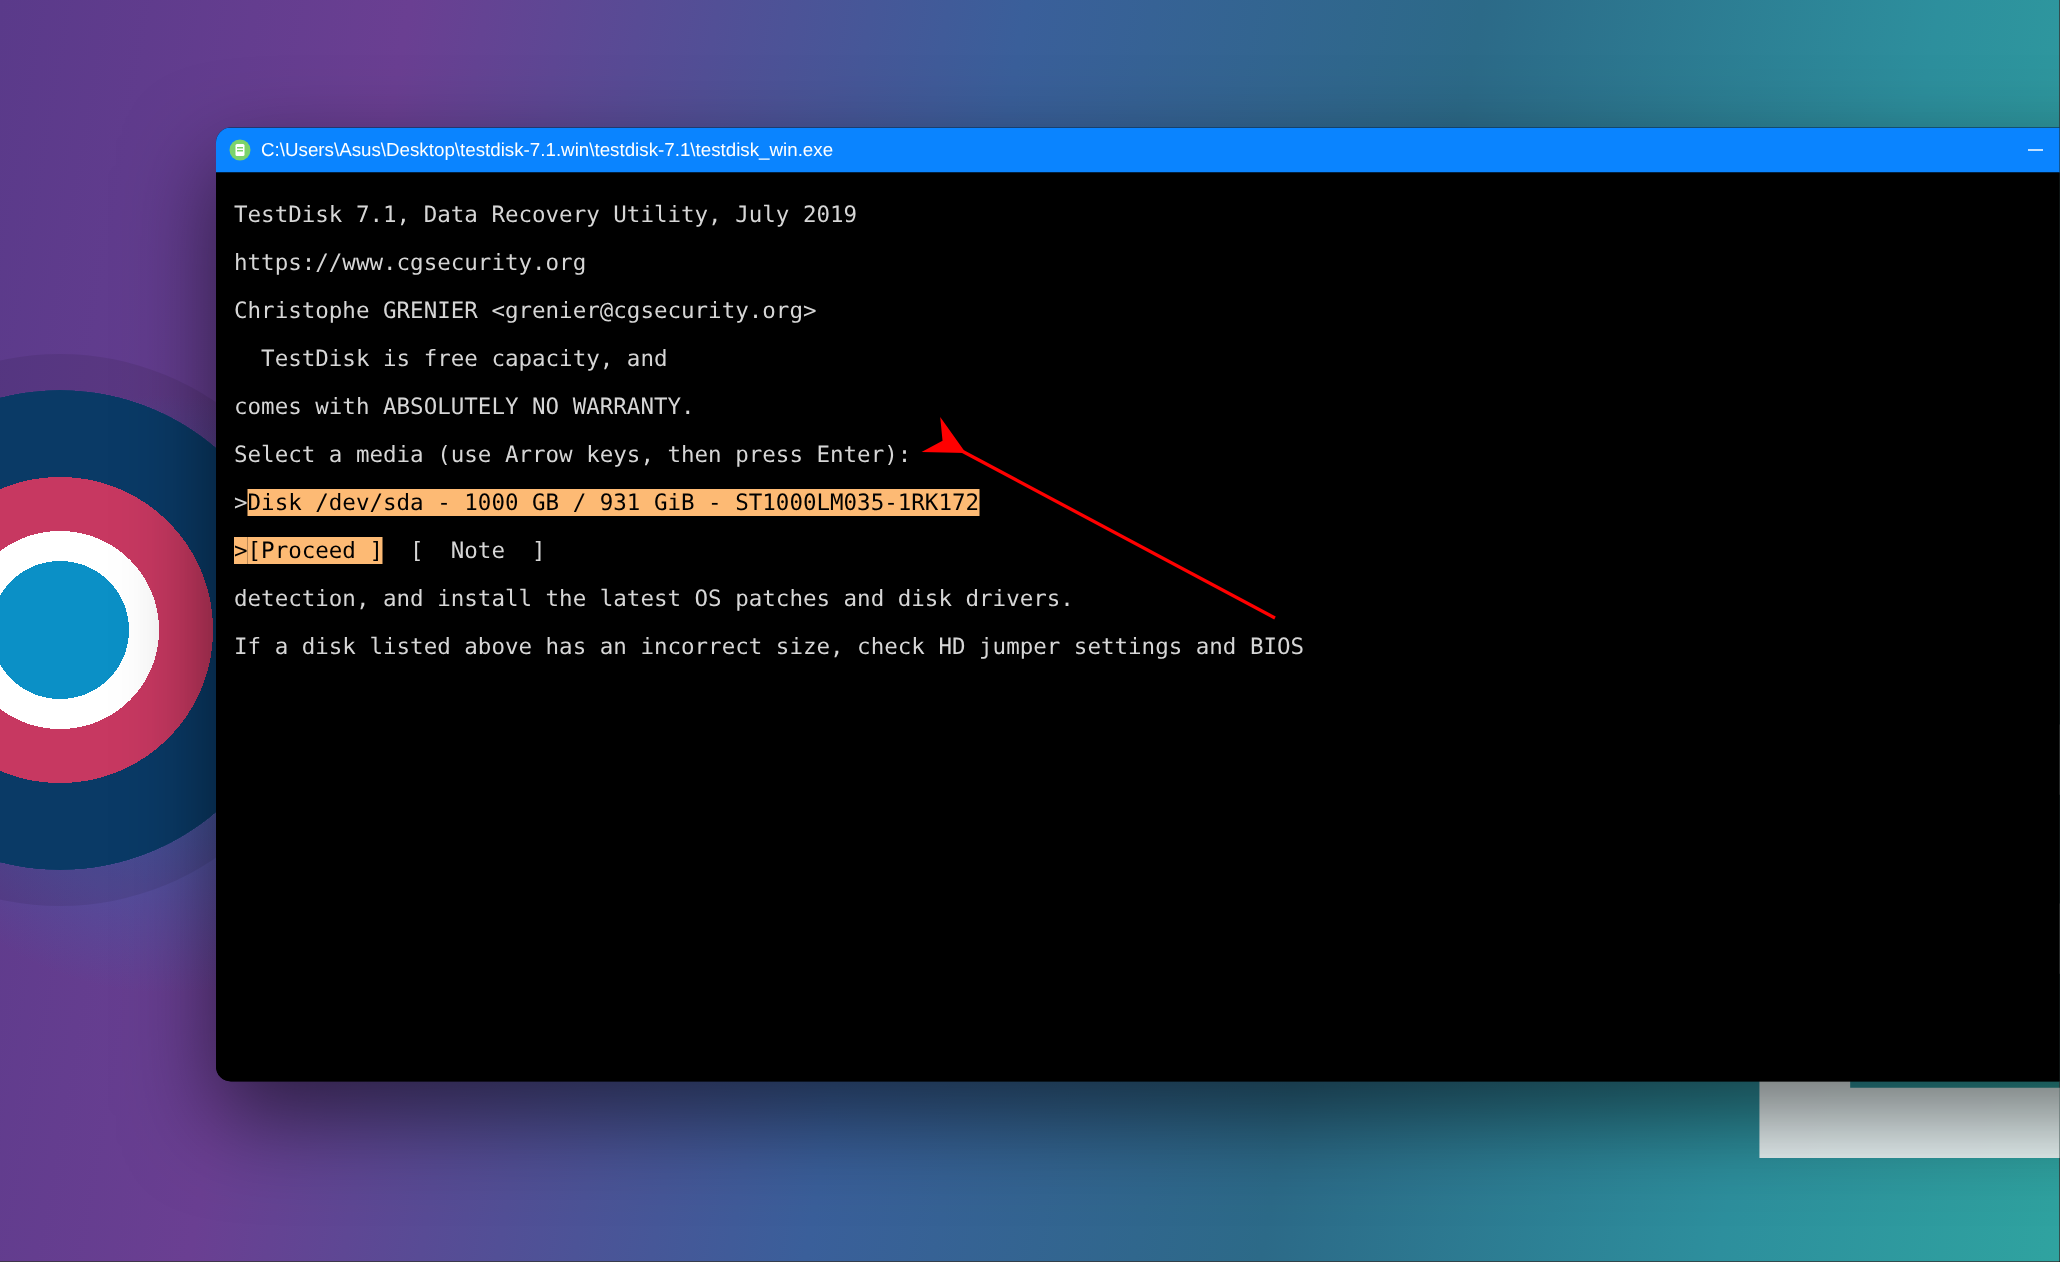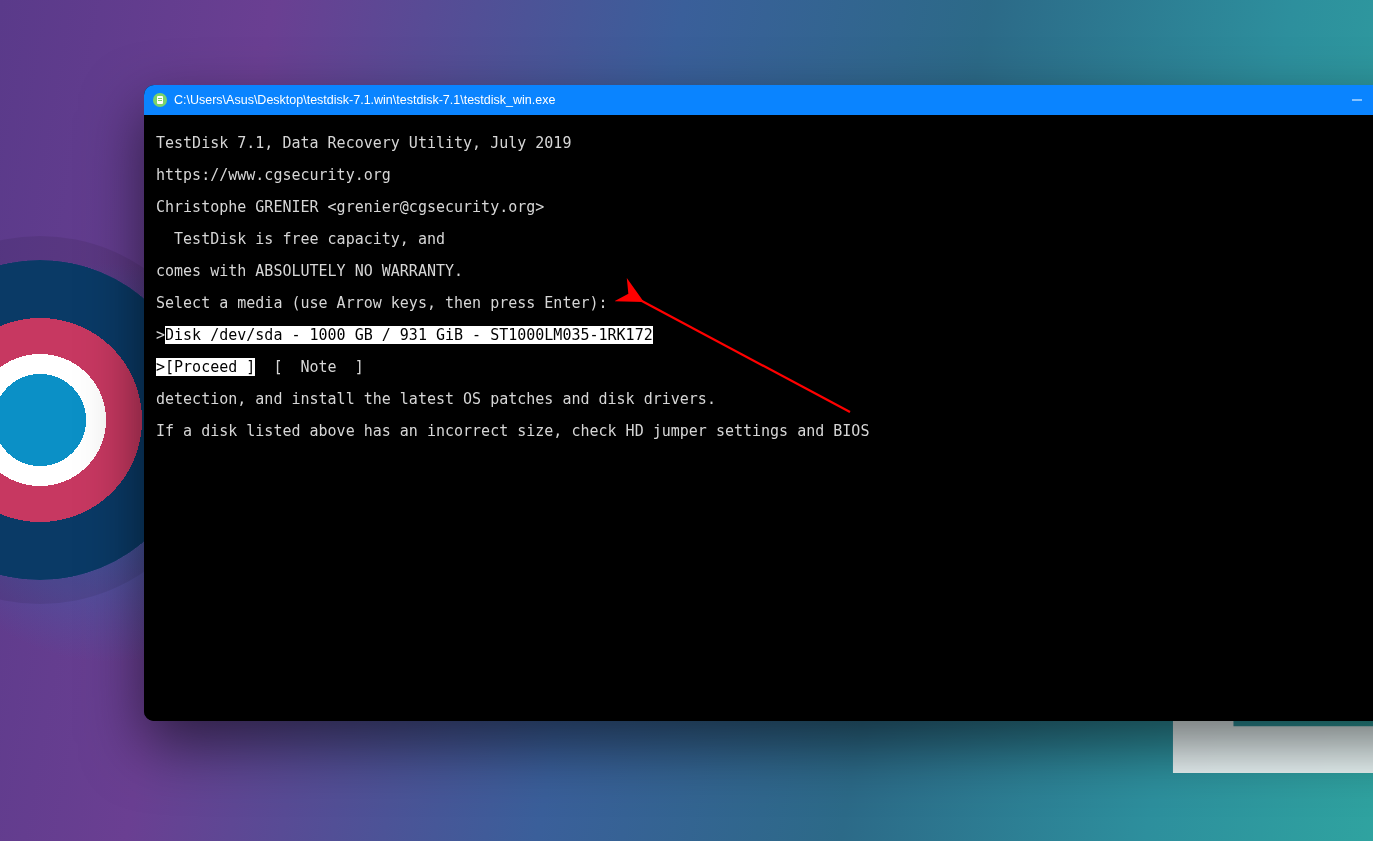--- a/index.html
+++ b/index.html
@@ -94,21 +94,21 @@
   }
   .terminal pre {
     margin: 12px;
     padding: 0;
     white-space: pre;
   }
   .term-line {
     padding: 0 0 0 0;
   }
   .inv {
-    background: #ffffff;
+    background: #fdba74;
     color: #000;
   }
   .scrollbar {
     position: absolute;
     top: 4px;
     right: 2px;
     width: 10px;
     height: 34px;
     background: #8a8a8a;
     border-radius: 2px;

